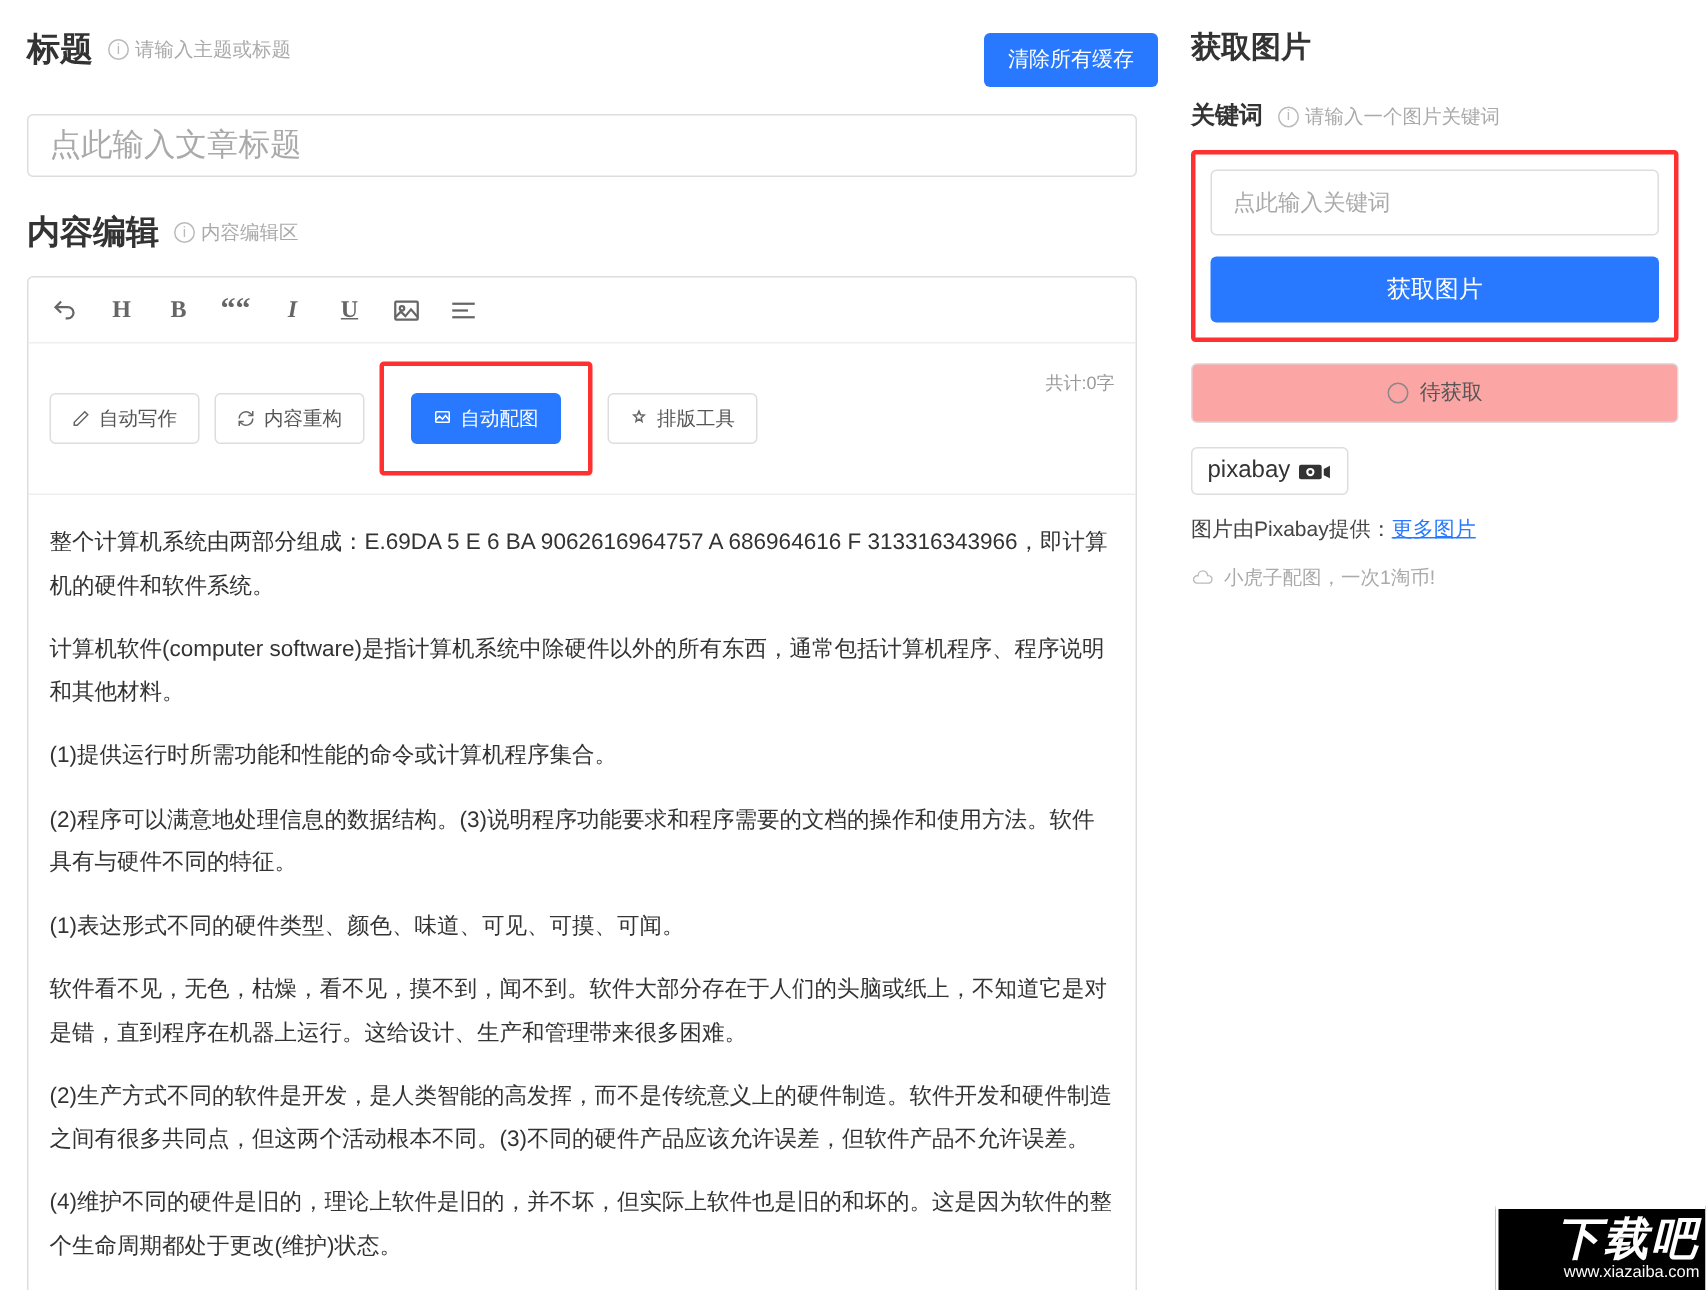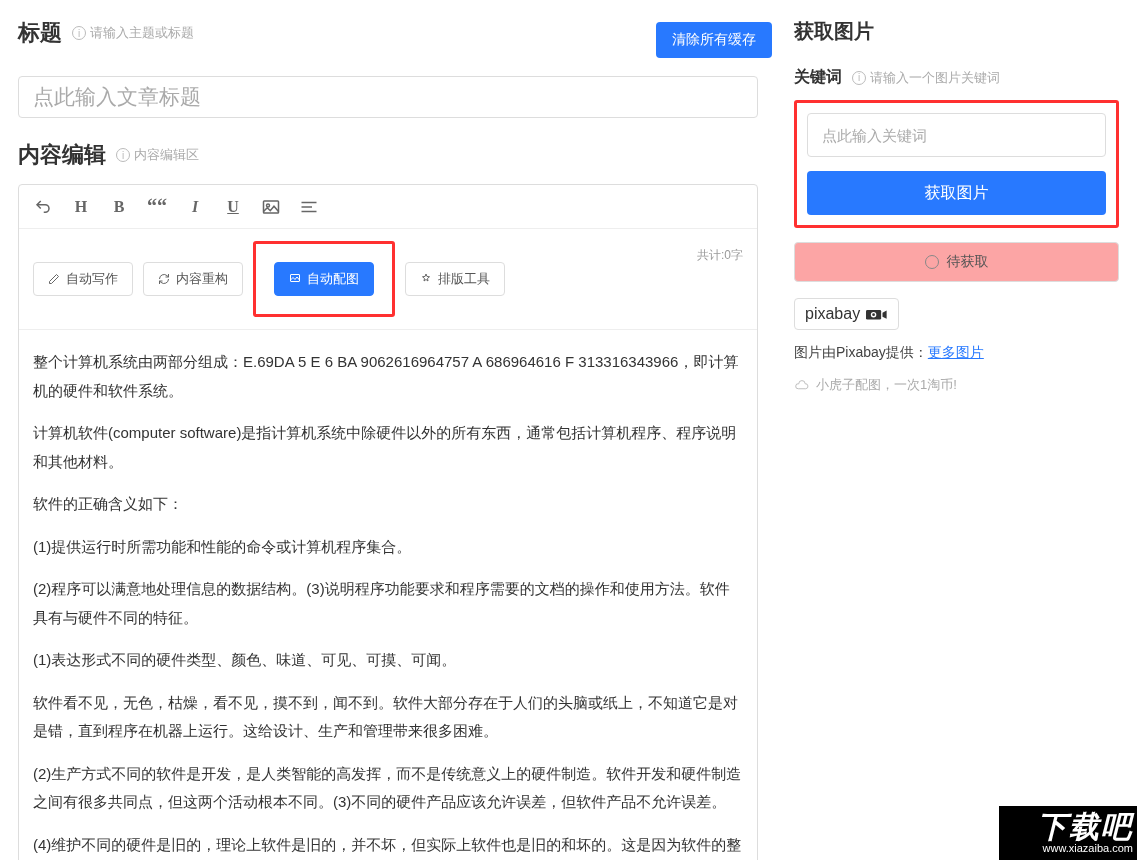--- a/index.html
+++ b/index.html
@@ -356,21 +356,20 @@
             <path d="M12 2l2 5 5 .5-4 3.5 1 5-4-3-4 3 1-5-4-3.5 5-.5z"></path>
           </svg>
         <span>排版工具</span>
       </button>
       <span class="count-text">共计:0字</span>
     </div>
 
     <div class="editor-content">
       <p>整个计算机系统由两部分组成：E.69DA 5 E 6 BA 9062616964757 A 686964616 F 313316343966，即计算机的硬件和软件系统。</p>
       <p>计算机软件(computer software)是指计算机系统中除硬件以外的所有东西，通常包括计算机程序、程序说明和其他材料。</p>
-      <p>软件的正确含义如下：</p>
       <p>(1)提供运行时所需功能和性能的命令或计算机程序集合。</p>
       <p>(2)程序可以满意地处理信息的数据结构。(3)说明程序功能要求和程序需要的文档的操作和使用方法。软件具有与硬件不同的特征。</p>
       <p>(1)表达形式不同的硬件类型、颜色、味道、可见、可摸、可闻。</p>
       <p>软件看不见，无色，枯燥，看不见，摸不到，闻不到。软件大部分存在于人们的头脑或纸上，不知道它是对是错，直到程序在机器上运行。这给设计、生产和管理带来很多困难。</p>
       <p>(2)生产方式不同的软件是开发，是人类智能的高发挥，而不是传统意义上的硬件制造。软件开发和硬件制造之间有很多共同点，但这两个活动根本不同。(3)不同的硬件产品应该允许误差，但软件产品不允许误差。</p>
       <p>(4)维护不同的硬件是旧的，理论上软件是旧的，并不坏，但实际上软件也是旧的和坏的。这是因为软件的整个生命周期都处于更改(维护)状态。</p>
     </div>
 
   </div>
 </div>

